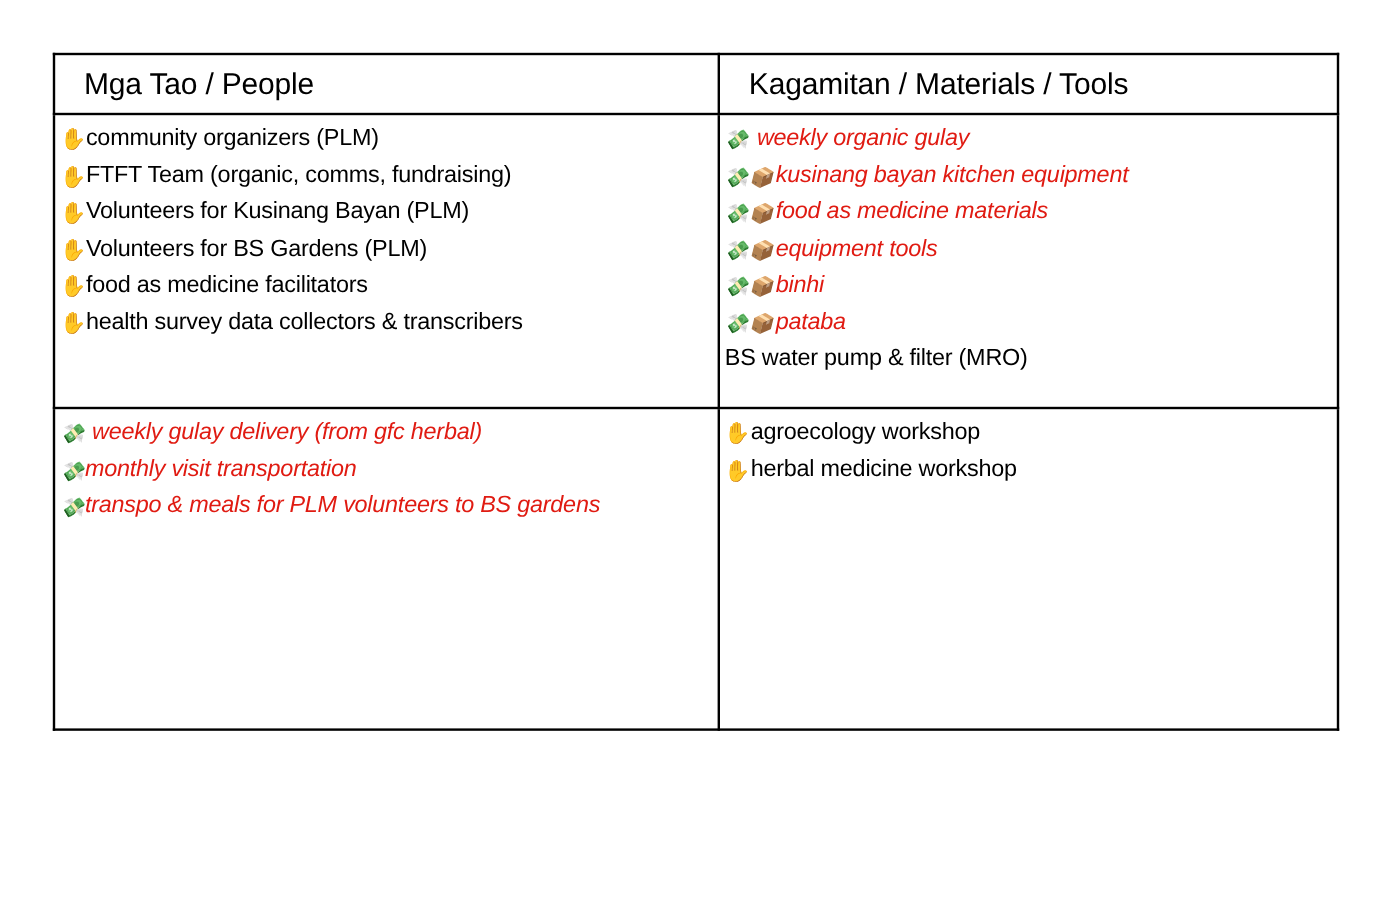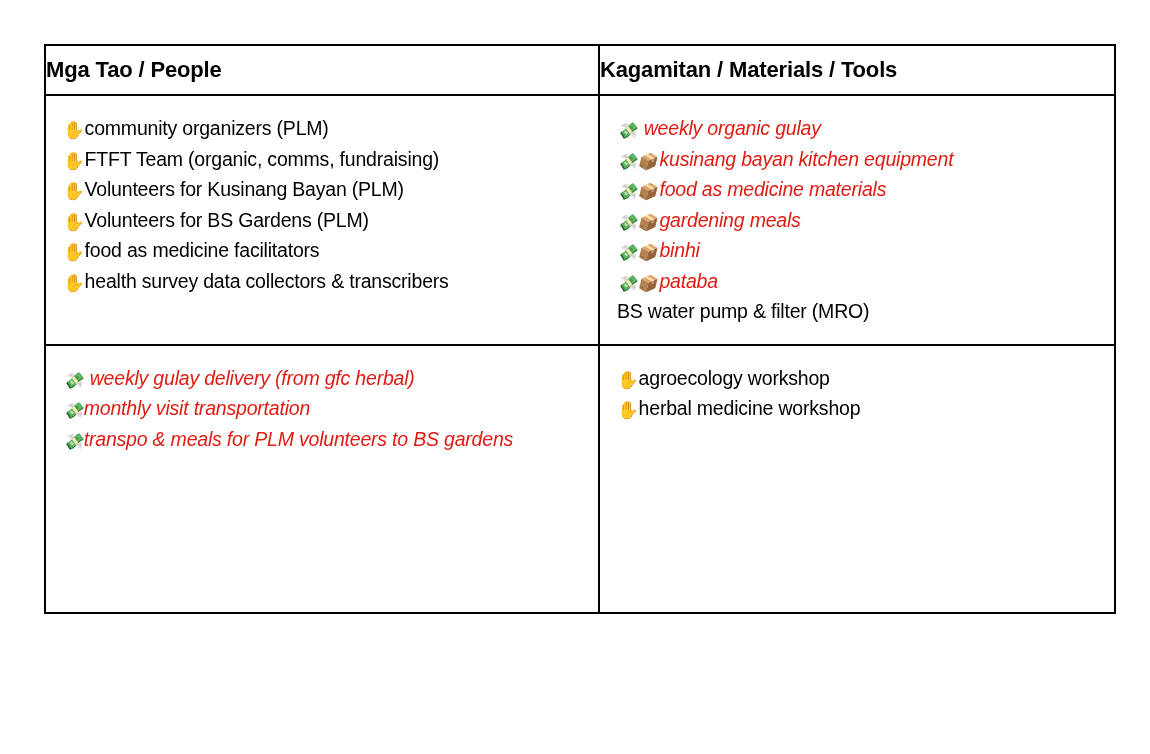--- a/index.html
+++ b/index.html
@@ -39,37 +39,38 @@
 
   .col-left  { width: 552px; }
   .col-right { width: 514px; }
 
   .header-cell {
     height: 48px;
     padding: 0 0 0 14px;
   }
   .header-cell .header-text {
     display: block;
-    font-size: 22px;
-    font-weight: bold;
+    font-size: 25px;
+    font-weight: normal;
     color: #000000;
     line-height: 48px;
     letter-spacing: -0.15px;
+    margin-left: 24px;
   }
 
   .body-cell {
     padding: 14px 10px 12px 12px;
   }
   .body-cell.row1 { height: 243px; }
   .body-cell.row2 { height: 266px; }
 
   .item-list {
     list-style: none;
-    margin: 5px;
-    padding: 12px;
+    margin: 0;
+    padding: 4px;
   }
 
   .item {
     font-size: 19.5px;
     line-height: 30.5px;
     color: #000000;
     letter-spacing: -0.2px;
     white-space: normal;
   }
   .item.red { color: #e01b12; font-style: italic; }
@@ -114,21 +115,21 @@
               <li class="item black"><span class="emoji hand">✋</span><span>Volunteers for BS Gardens (PLM)</span></li>
               <li class="item black"><span class="emoji hand">✋</span><span>food as medicine facilitators</span></li>
               <li class="item black"><span class="emoji hand">✋</span><span>health survey data collectors &amp; transcribers</span></li>
             </ul>
         </td>
         <td class="body-cell row1 col-right">
           <ul class="item-list">
               <li class="item red"><span class="emoji money">💸</span><span class="lead-space"></span><span>weekly organic gulay</span></li>
               <li class="item red"><span class="emoji money">💸</span><span class="emoji box">📦</span><span>kusinang bayan kitchen equipment</span></li>
               <li class="item red"><span class="emoji money">💸</span><span class="emoji box">📦</span><span>food as medicine materials</span></li>
-              <li class="item red"><span class="emoji money">💸</span><span class="emoji box">📦</span><span>gardening meals</span></li>
+              <li class="item red"><span class="emoji money">💸</span><span class="emoji box">📦</span><span>equipment tools</span></li>
               <li class="item red"><span class="emoji money">💸</span><span class="emoji box">📦</span><span>binhi</span></li>
               <li class="item red"><span class="emoji money">💸</span><span class="emoji box">📦</span><span>pataba</span></li>
               <li class="item black"><span>BS water pump &amp; filter (MRO)</span></li>
             </ul>
         </td>
       </tr>
 
 
       <tr>
         <td class="body-cell row2 col-left">

